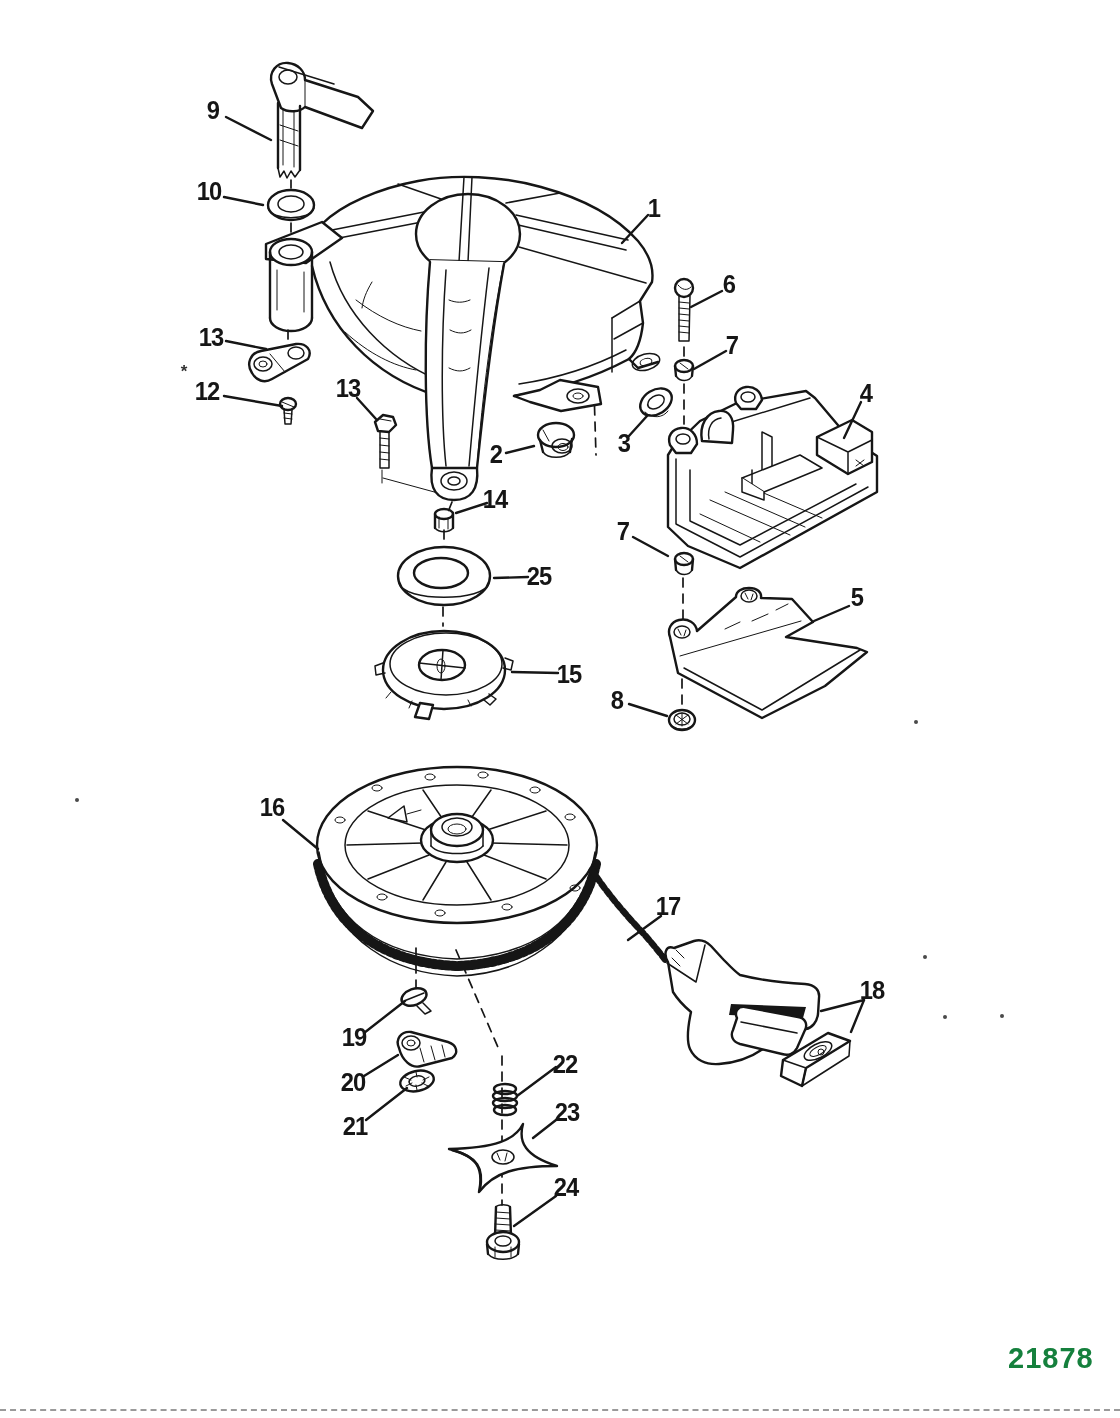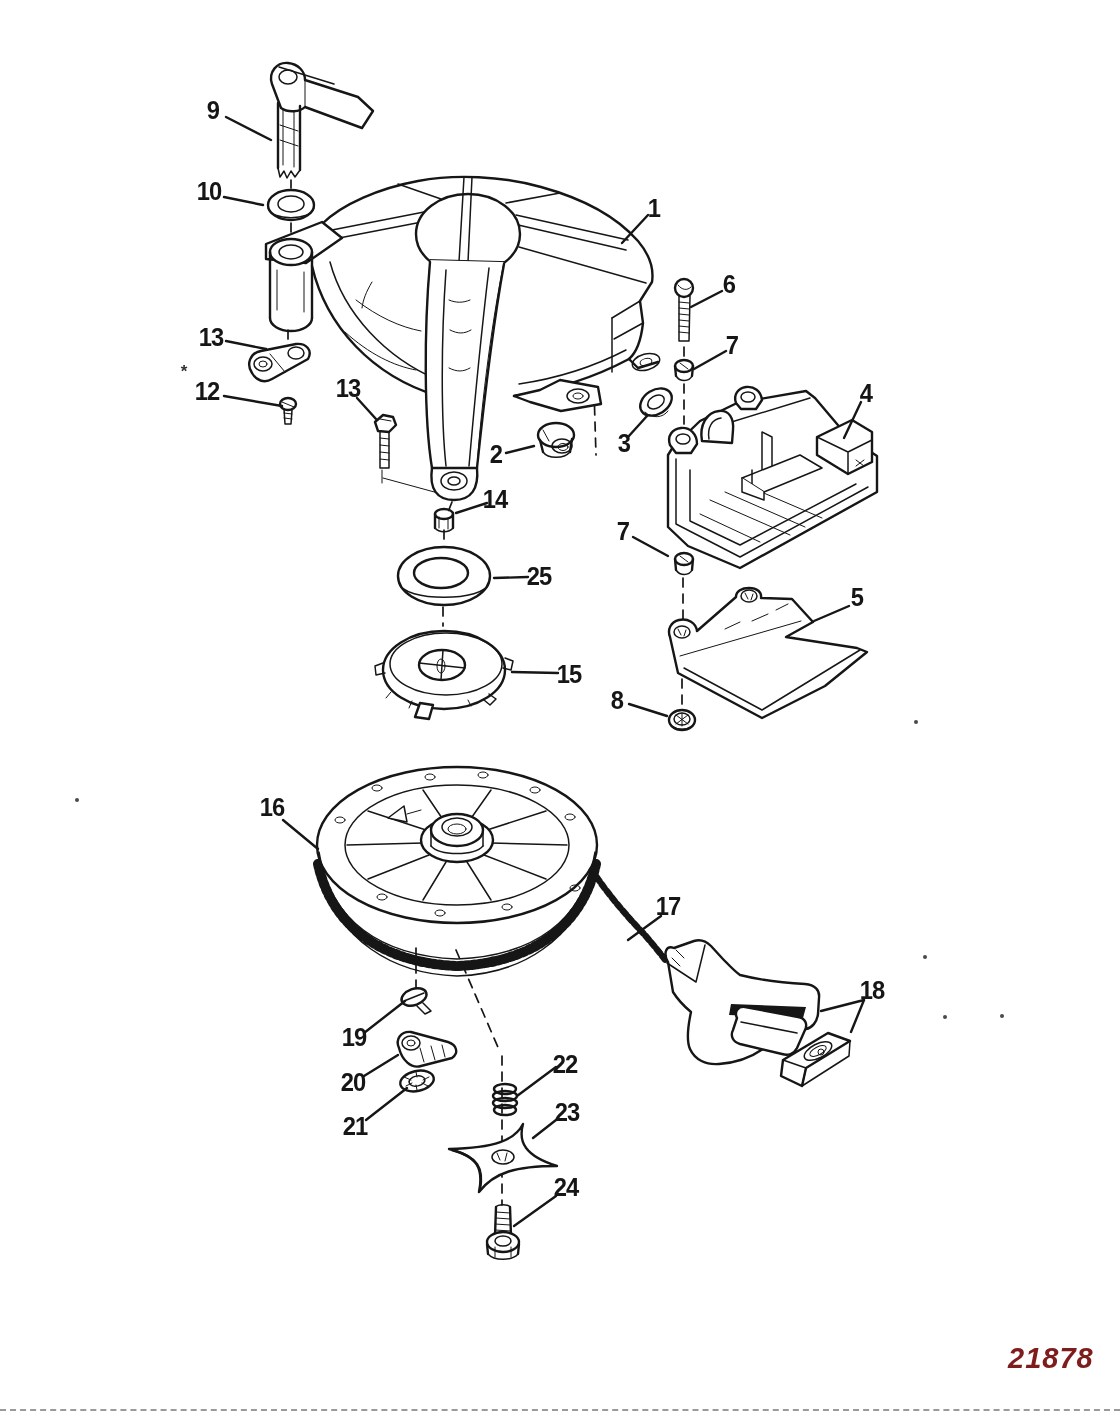--- a/index.html
+++ b/index.html
@@ -20,21 +20,21 @@
   .coil{ stroke-width:10; stroke-dasharray:3.5 3; }
   .rope{ stroke-width:6.5; stroke-dasharray:5 3.5; }
   .leader{ stroke-width:2.4; }
   .dot{ fill:#4a4a4a; stroke:none; }
   .callout{
     position:absolute; transform:translate(-50%,-50%) scaleX(.95);
     font-weight:700; font-size:25px; letter-spacing:-1px; color:var(--ink); white-space:nowrap;
   }
   .part-number{
     position:absolute; left:1008px; top:1342px;
-    font-weight:700; font-size:29px; letter-spacing:1px; color:#7f1d1d;font-style:italic;
+    font-weight:700; font-size:29px; letter-spacing:1px; color:#15803d;
   }
   .asterisk-mark{ position:absolute; font-weight:700; font-size:17px; color:#333; transform:translate(-50%,-50%); }
   .scan-edge{ position:absolute; left:0; right:0; top:1409px; border-top:2px dashed #9a9a9a; }
 </style>
 </head>
 <body>
 
 <div class="stage">
 
   <svg class="diagram" viewBox="0 0 1120 1418">

